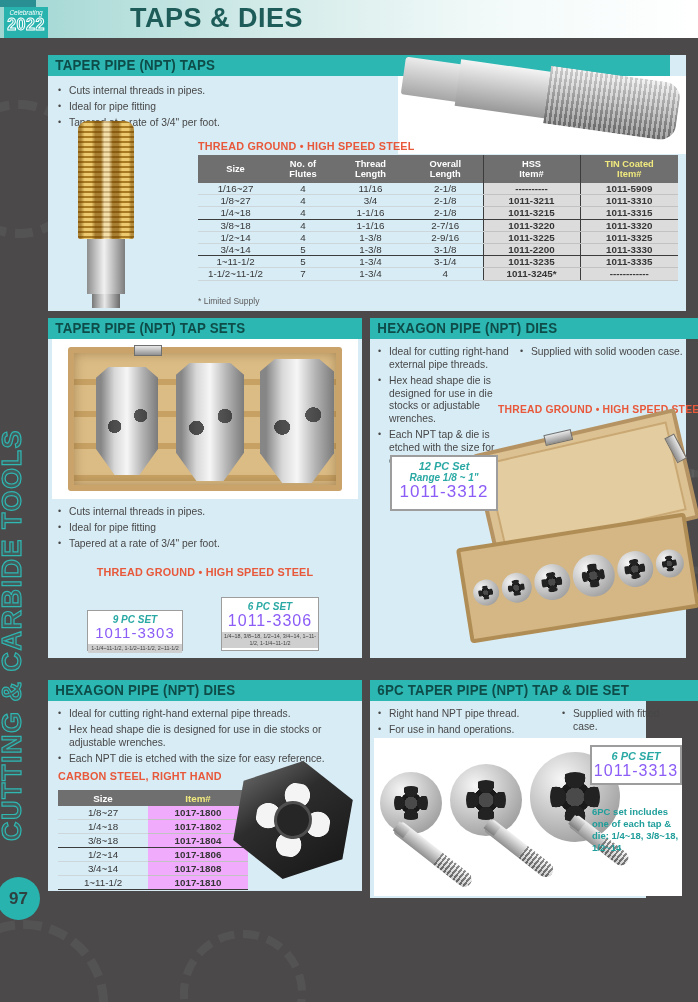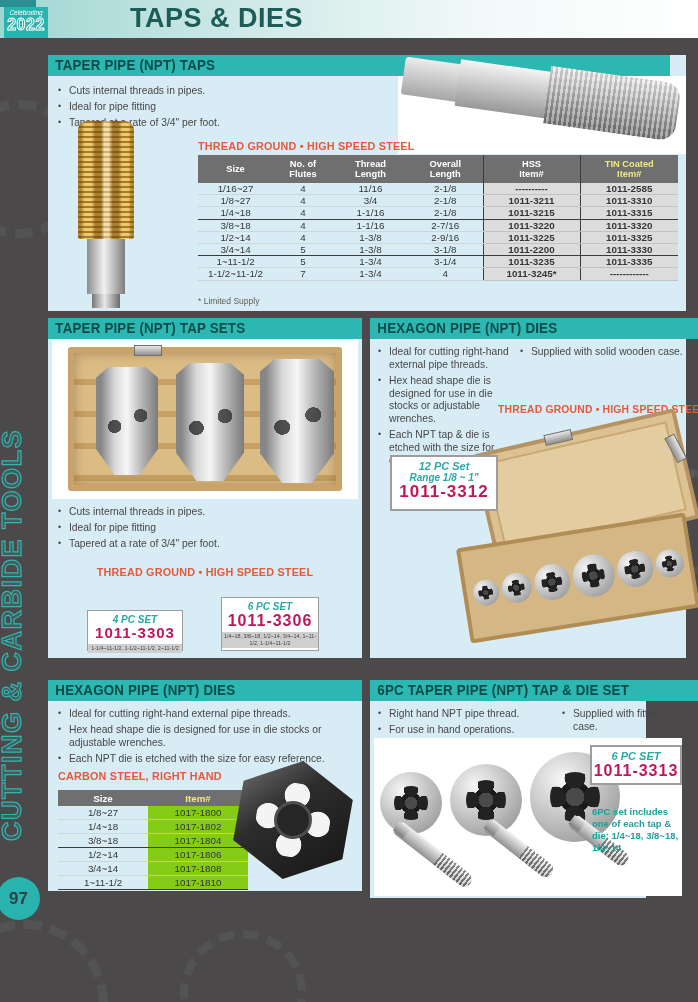--- a/index.html
+++ b/index.html
@@ -61,28 +61,28 @@
     border-bottom:1px solid #cdd6da;}
   .maintbl td:nth-child(5),.maintbl td:nth-child(6){background:#dcdcdc;font-weight:bold;border-bottom:1px solid #c2c2c2;}
   .maintbl tbody tr:nth-child(3n) td{border-bottom:1.6px solid #3c3c3c;}
   .footnote{font-size:8.5px;color:#5c5c5c;}
 
   
   table.smalltbl{border-collapse:collapse;table-layout:fixed;width:190px;}
   .smalltbl th{background:#6f6f6f;color:#fff;font-size:9.8px;font-weight:bold;padding:2px;height:12px;}
   .smalltbl th:nth-child(2){color:#f0e97e;}
   .smalltbl td{font-size:9.8px;color:#363636;text-align:center;height:10.6px;border-bottom:1px solid #cdd6da;}
-  .smalltbl td:nth-child(2){background:#84cc16;font-weight:normal;border-bottom:1px solid #c2c2c2;}
+  .smalltbl td:nth-child(2){background:#f0abfc;font-weight:bold;border-bottom:1px solid #c2c2c2;}
   .smalltbl tbody tr:nth-child(3n) td{border-bottom:1.6px solid #3c3c3c;}
 
   
   .setbox{position:absolute;background:#fff;border:1.5px solid #9d9d9d;text-align:center;
     box-sizing:border-box;z-index:4;}
   .setbox .lbl{font-style:italic;font-weight:bold;color:#2aa9a4;font-size:10px;margin-top:3px;}
-  .setbox .itm{font-weight:bold;color:#be185d;letter-spacing:1px;font-size:15px;line-height:1.1;}
+  .setbox .itm{font-weight:normal;color:#8b5cf6;letter-spacing:1px;font-size:15px;line-height:1.1;}
   .setbox .sizes{background:#cfcfcf;color:#3f3f3f;font-size:5.4px;line-height:1.35;padding:1px 1px;margin-top:2px;}
 
   
   .photo{position:absolute;background:#fff;}
   
   .gold-tap{position:absolute;width:56px;}
   .gold-threads{width:56px;height:118px;border-radius:9px 9px 2px 2px;
     background:
       linear-gradient(90deg, rgba(110,65,0,.5) 0 5%, rgba(255,255,255,0) 12% 24%,
         rgba(110,65,0,.55) 31% 41%, rgba(255,255,255,.4) 47% 55%,
@@ -224,21 +224,21 @@
 Item#</th>
         </tr>
       </thead>
     <tbody>
         <tr>
           <td>1/16~27</td>
           <td>4</td>
           <td>11/16</td>
           <td>2-1/8</td>
           <td>----------</td>
-          <td>1011-2585</td>
+          <td>1011-5909</td>
         </tr>
         <tr>
           <td>1/8~27</td>
           <td>4</td>
           <td>3/4</td>
           <td>2-1/8</td>
           <td>1011-3211</td>
           <td>1011-3310</td>
         </tr>
         <tr>
@@ -308,21 +308,21 @@
     </div>
   </div>
   <ul class="bullets" style="position:absolute;left:10px;top:188px;width:290px;">
       <li>Cuts internal threads in pipes.</li>
       <li>Ideal for pipe fitting</li>
       <li>Tapered at a rate of 3/4" per foot.</li>
     </ul>
   <div class="steel" style="position:absolute;left:0;top:248px;width:314px;text-align:center;">THREAD GROUND • HIGH SPEED STEEL</div>
 
   <div class="setbox" style="left:39px;top:292px;width:96px;height:41px;">
-    <div class="lbl">4 PC SET</div>
+    <div class="lbl">9 PC SET</div>
     <div class="itm">1011-3303</div>
     <div class="sizes">1-1/4~11-1/2, 1-1/2~11-1/2, 2~11-1/2</div>
   </div>
   <div class="setbox" style="left:173px;top:279px;width:98px;height:54px;">
     <div class="lbl">6 PC SET</div>
     <div class="itm" style="font-size:16px;">1011-3306</div>
     <div class="sizes">1/4~18, 3/8~18, 1/2~14, 3/4~14, 1~11-1/2, 1-1/4~11-1/2</div>
   </div>
 </div>
 

